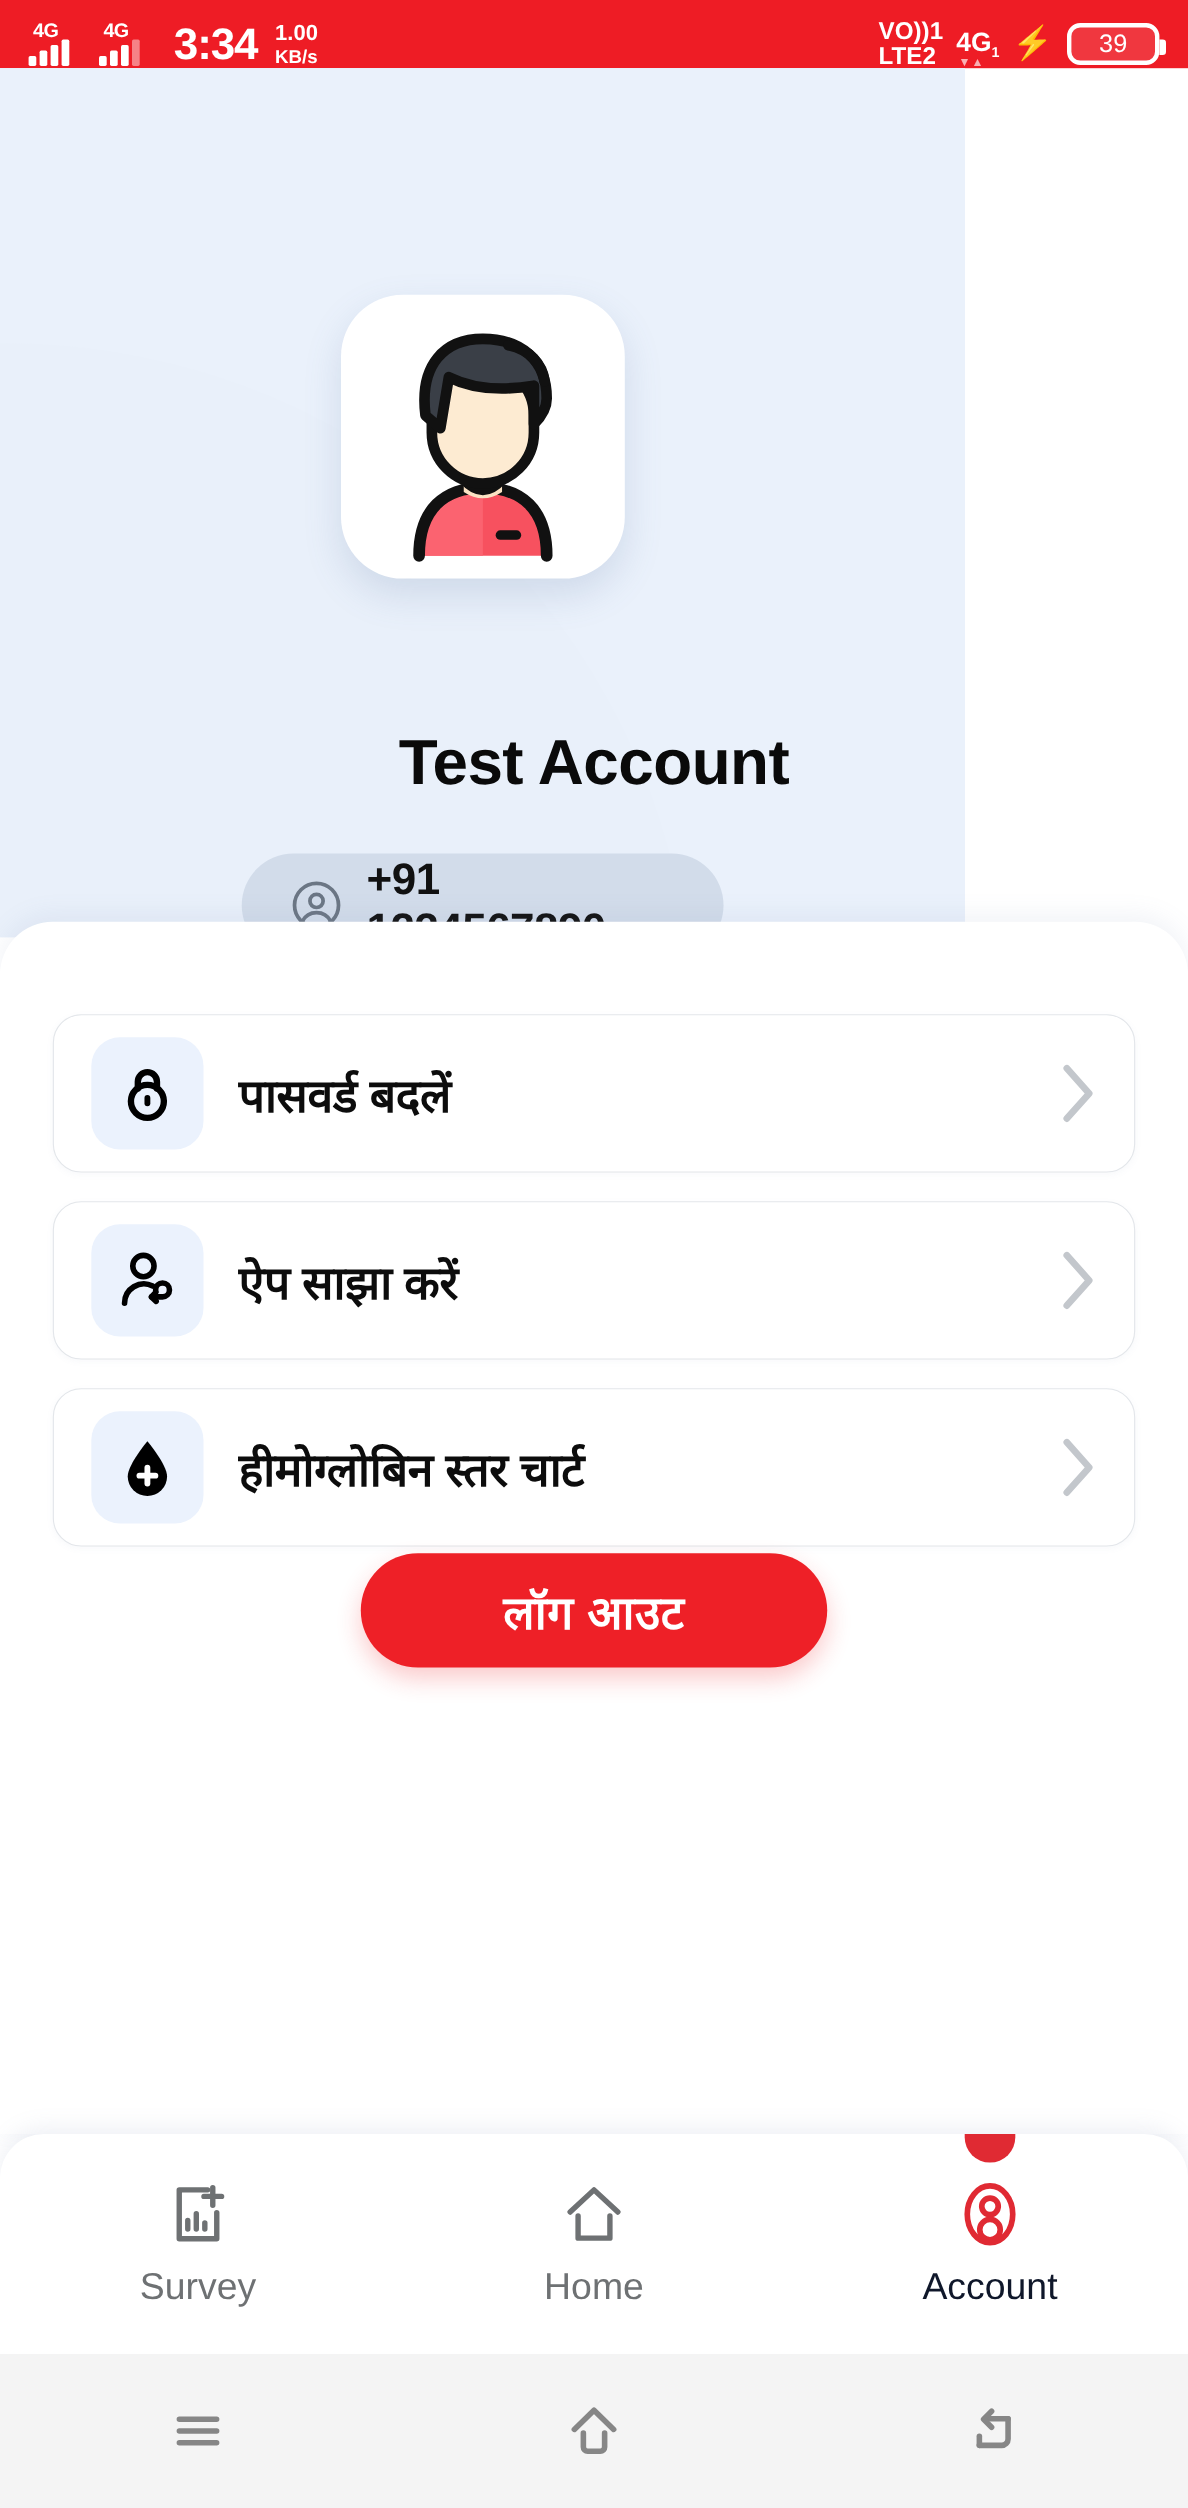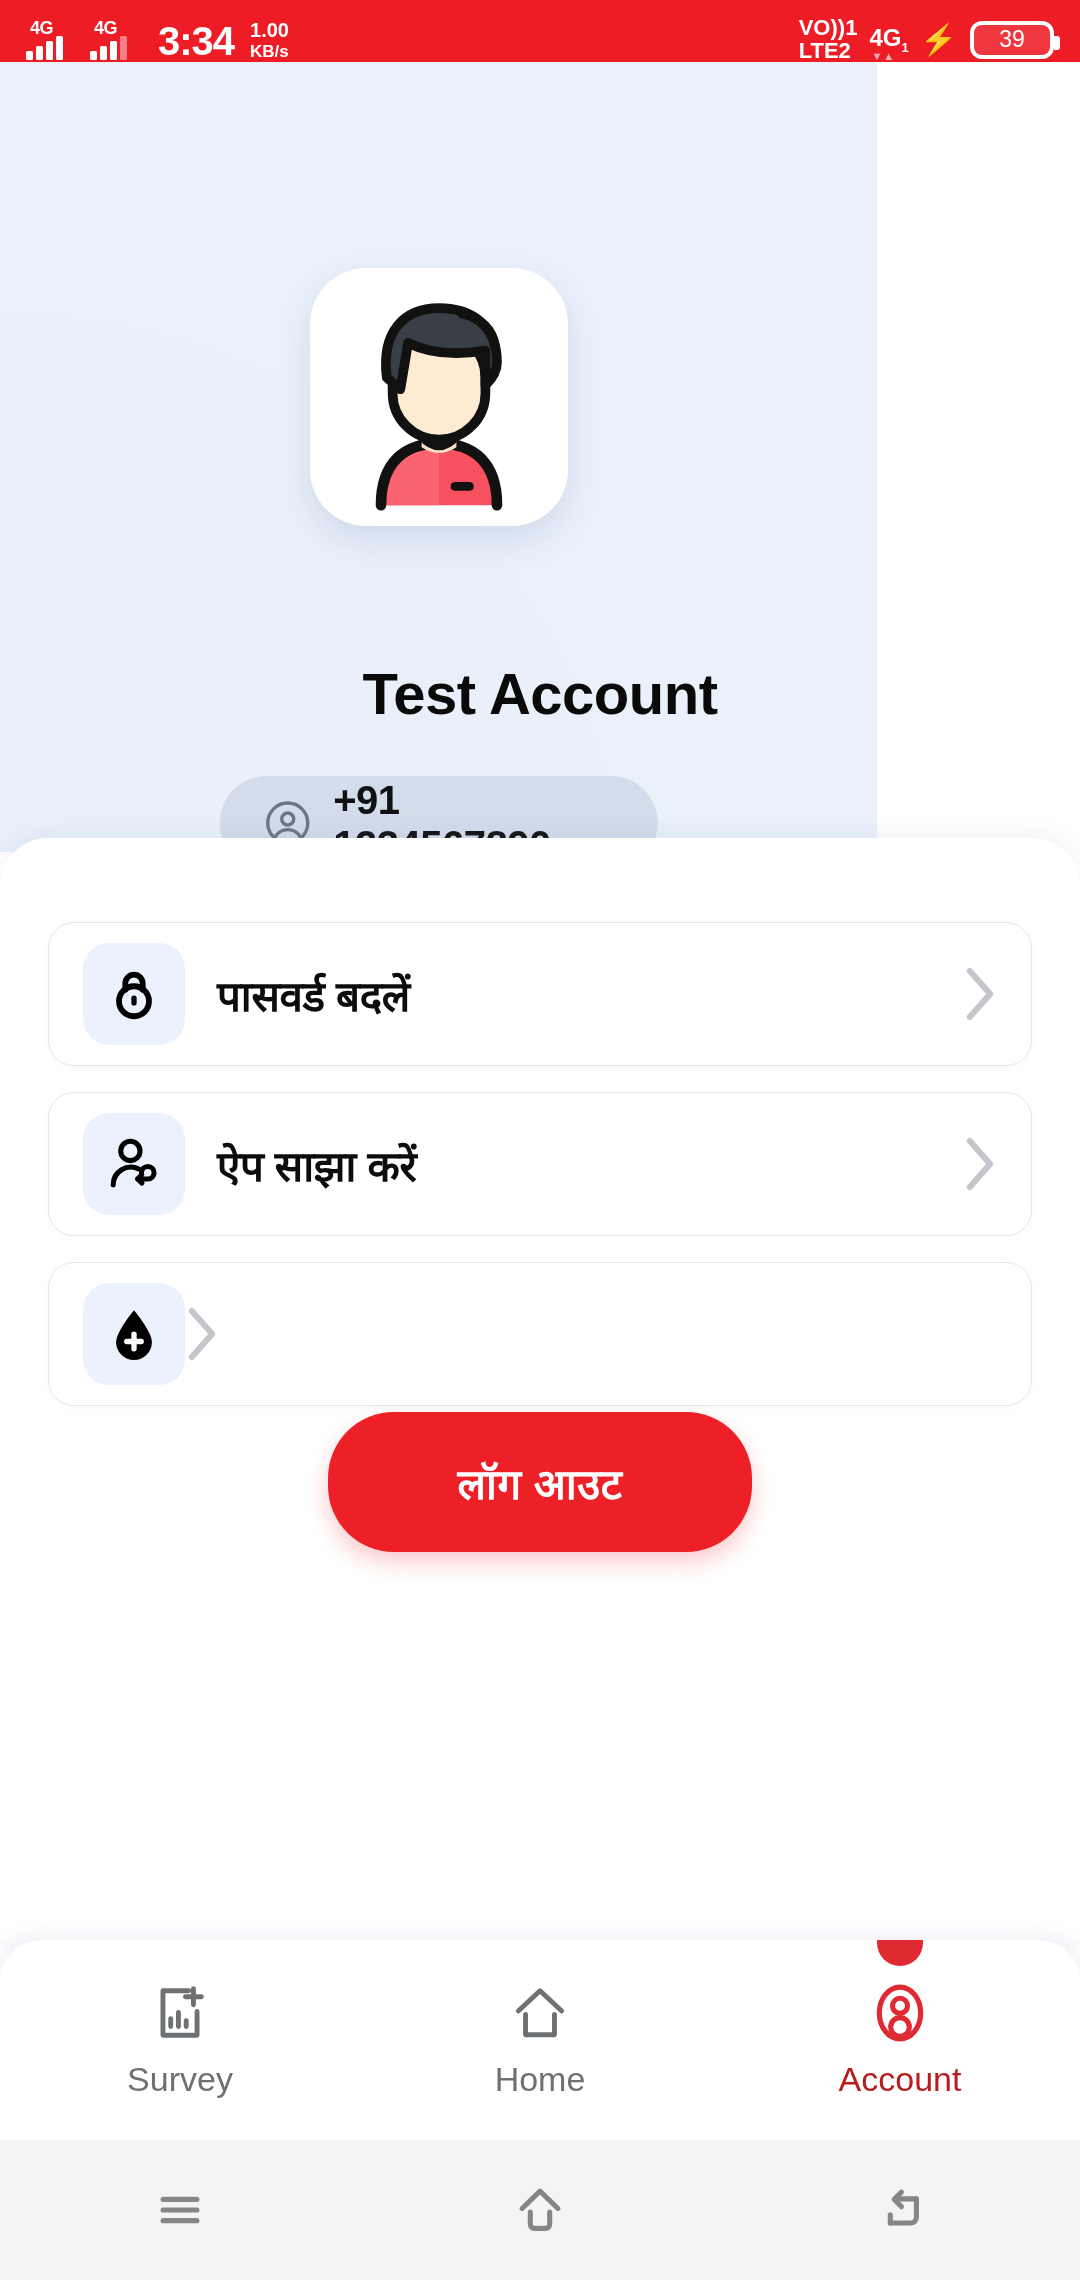--- a/index.html
+++ b/index.html
@@ -124,21 +124,21 @@
   .menu-row .ic-wrap svg{ width:58px; height:58px; display:block; }
   .menu-row .mr-label{
     margin-left:32px; flex:1;
     font-size:42px; font-weight:700; color:#0C0C0C; letter-spacing:-.3px;
   }
   .menu-row .chev{ width:34px; height:56px; flex:0 0 34px; color:#C3C7CC; }
   .menu-row .chev svg{ width:34px; height:56px; display:block; }
 
   .logout-wrap{ position:absolute; top:574px; left:0; width:1080px; display:flex; justify-content:center; }
   .logout-btn{
-    width:424px; height:140px; border:none;
+    width:424px; height:104px; border:none;
     background:#EE2027; border-radius:66px;
     color:#FFFFFF; font-family:inherit;
     font-size:42px; font-weight:700; letter-spacing:.5px;
     box-shadow:0 10px 22px rgba(238,32,39,.24);
     cursor:pointer;
   }
 
   
   .bottomnav{
     position:absolute; bottom:140px; left:0; width:1080px; height:200px;
@@ -149,21 +149,21 @@
   }
   .nav-item{
     flex:1; height:100%;
     display:flex; flex-direction:column; align-items:center; justify-content:center;
     gap:16px; position:relative; cursor:pointer;
   }
   .nav-item .nav-icon{ width:62px; height:62px; color:#6E7173; }
   .nav-item .nav-icon svg{ width:62px; height:62px; display:block; }
   .nav-item .nav-label{ font-size:34px; color:#6E7173; font-weight:400; }
   .nav-item.active .nav-icon{ color:#E02A33; }
-  .nav-item.active .nav-label{ color:#b91c1c; }
+  .nav-item.active .nav-label{ color:#0f172a; }
   .nav-item .pip{
     position:absolute; top:-14px; left:50%; transform:translateX(-50%);
     width:46px; height:40px; background:#E02A33;
     border-radius:0 0 24px 24px;
   }
 
   
   .sysnav{
     position:absolute; bottom:0; left:0; width:1080px; height:140px;
     background:#F4F4F4;
@@ -304,20 +304,21 @@
     </div>
 
     <div class="menu-row">
       <span class="ic-wrap">
         <svg viewBox="0 0 24 24">
           <path d="M12 2.2 C12 2.2 4.6 11 4.6 15.4 A7.4 7.4 0 0 0 19.4 15.4 C19.4 11 12 2.2 12 2.2 Z" fill="currentColor"></path>
           <rect x="10.9" y="11" width="2.2" height="8.2" rx="1.1" fill="#FFFFFF"></rect>
           <rect x="7.9" y="14" width="8.2" height="2.2" rx="1.1" fill="#FFFFFF"></rect>
         </svg>
       </span>
+      <span class="mr-label">हीमोग्लोबिन स्तर चार्ट</span>
       <span class="chev">
         <svg viewBox="0 0 12 22" fill="none" stroke="currentColor" stroke-width="2.4" stroke-linecap="round" stroke-linejoin="round">
             <path d="M2 2 L10 11 L2 20"></path>
           </svg>
       </span>
     </div>
   </div>
 
   <div class="logout-wrap">
     <button class="logout-btn">लॉग आउट</button>

